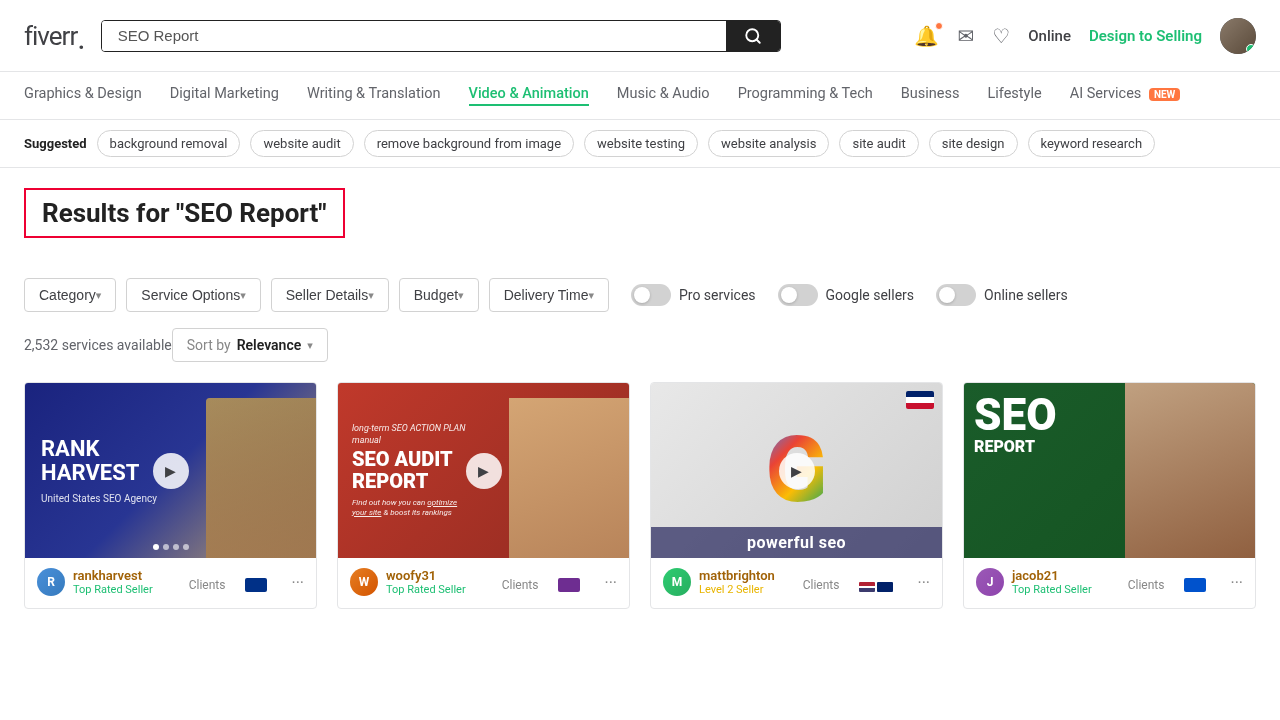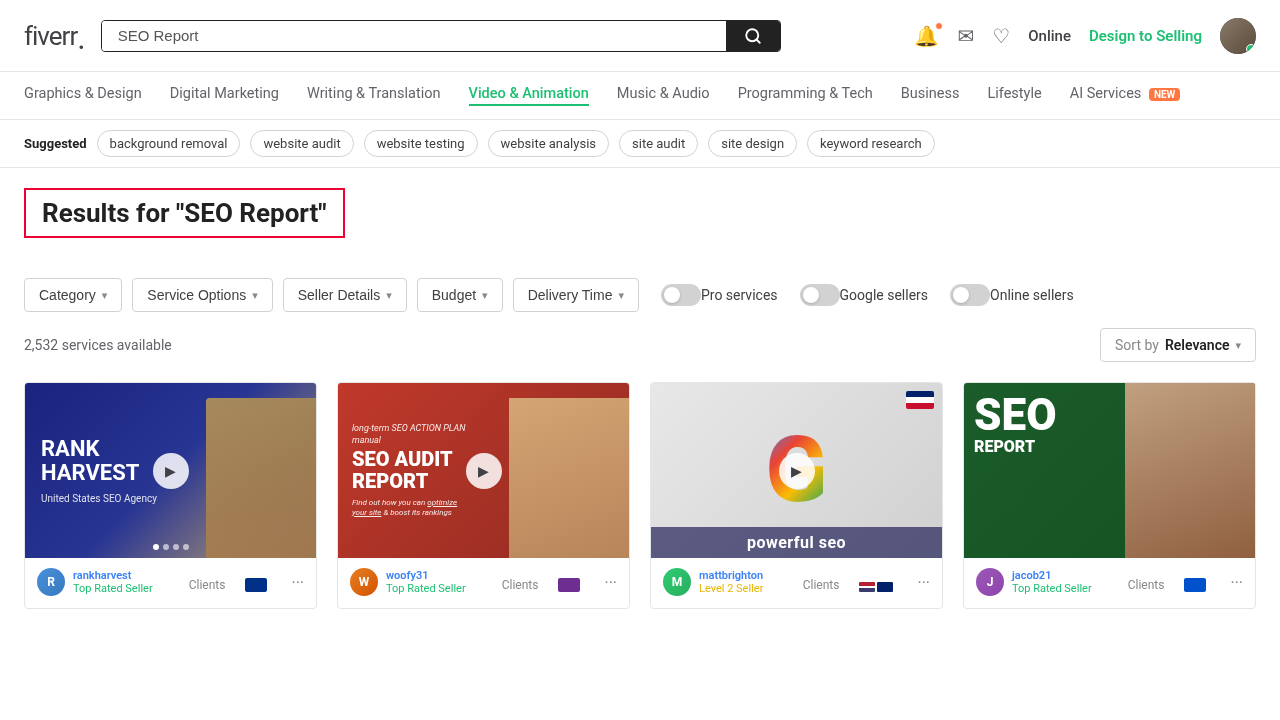--- a/index.html
+++ b/index.html
@@ -194,35 +194,34 @@
     .filters-row {
       display: flex;
       align-items: center;
       gap: 10px;
       margin-bottom: 16px;
       flex-wrap: wrap;
     }
     .filter-btn {
       display: flex;
       align-items: center;
-      gap: 6px;
       padding: 8px 14px;
       border: 1.5px solid #d2d2d2;
       border-radius: 4px;
       background: #fff;
       font-size: 14px;
       color: #404145;
       cursor: pointer;
       font-weight: 500;
     }
     .chevron { font-size: 11px; color: #888; }
     .toggle-group {
       display: flex;
       align-items: center;
-      gap: 0;
+      gap: 8px;
       margin-left: 12px;
     }
     .toggle-label { font-size: 14px; color: #404145; }
     .toggle {
       width: 40px;
       height: 22px;
       background: #d2d2d2;
       border-radius: 11px;
       position: relative;
       cursor: pointer;
@@ -235,21 +234,21 @@
       height: 16px;
       background: #fff;
       border-radius: 50%;
       box-shadow: 0 1px 3px rgba(0,0,0,0.2);
     }
 
     
     .services-meta {
       display: flex;
       align-items: center;
-      justify-content: space-between;
+      justify-content: flex-start;
       margin-bottom: 20px;
     }
     .services-count {
       font-size: 14px;
       color: #62646a;
     }
     .sort-by {
       display: flex;
       align-items: center;
       gap: 6px;
@@ -371,23 +370,23 @@
       gap: 8px;
     }
     .seller-avatar {
       width: 28px;
       height: 28px;
       border-radius: 50%;
       flex-shrink: 0;
     }
     .seller-info { flex: 1; }
     .seller-name {
-      font-size: 11px;
+      font-size: 13px;
       font-weight: 600;
-      color: #3b82f6;
+      color: #a16207;
     }
     .seller-level {
       font-size: 11px;
       color: #1dbf73;
     }
     .seller-level.orange { color: #e8b500; }
     .clients-row {
       display: flex;
       align-items: flex-end;
       gap: 20px;
@@ -466,20 +465,21 @@
   <span class="nav-item">Programming &amp; Tech</span>
   <span class="nav-item">Business</span>
   <span class="nav-item">Lifestyle</span>
   <span class="nav-item">AI Services <span class="new-badge">NEW</span></span>
 </nav>
 
 <div class="suggested-bar">
   <span class="suggested-label">Suggested</span>
   <span class="tag">background removal</span>
   <span class="tag">website audit</span>
+  <span class="tag">remove background from image</span>
   <span class="tag">website testing</span>
   <span class="tag">website analysis</span>
   <span class="tag">site audit</span>
   <span class="tag">site design</span>
   <span class="tag">keyword research</span>
 </div>
 
 <main class="main">
   <div style="margin-bottom: 20px;">
     <h1 class="results-heading">Results for "SEO Report"</h1>

